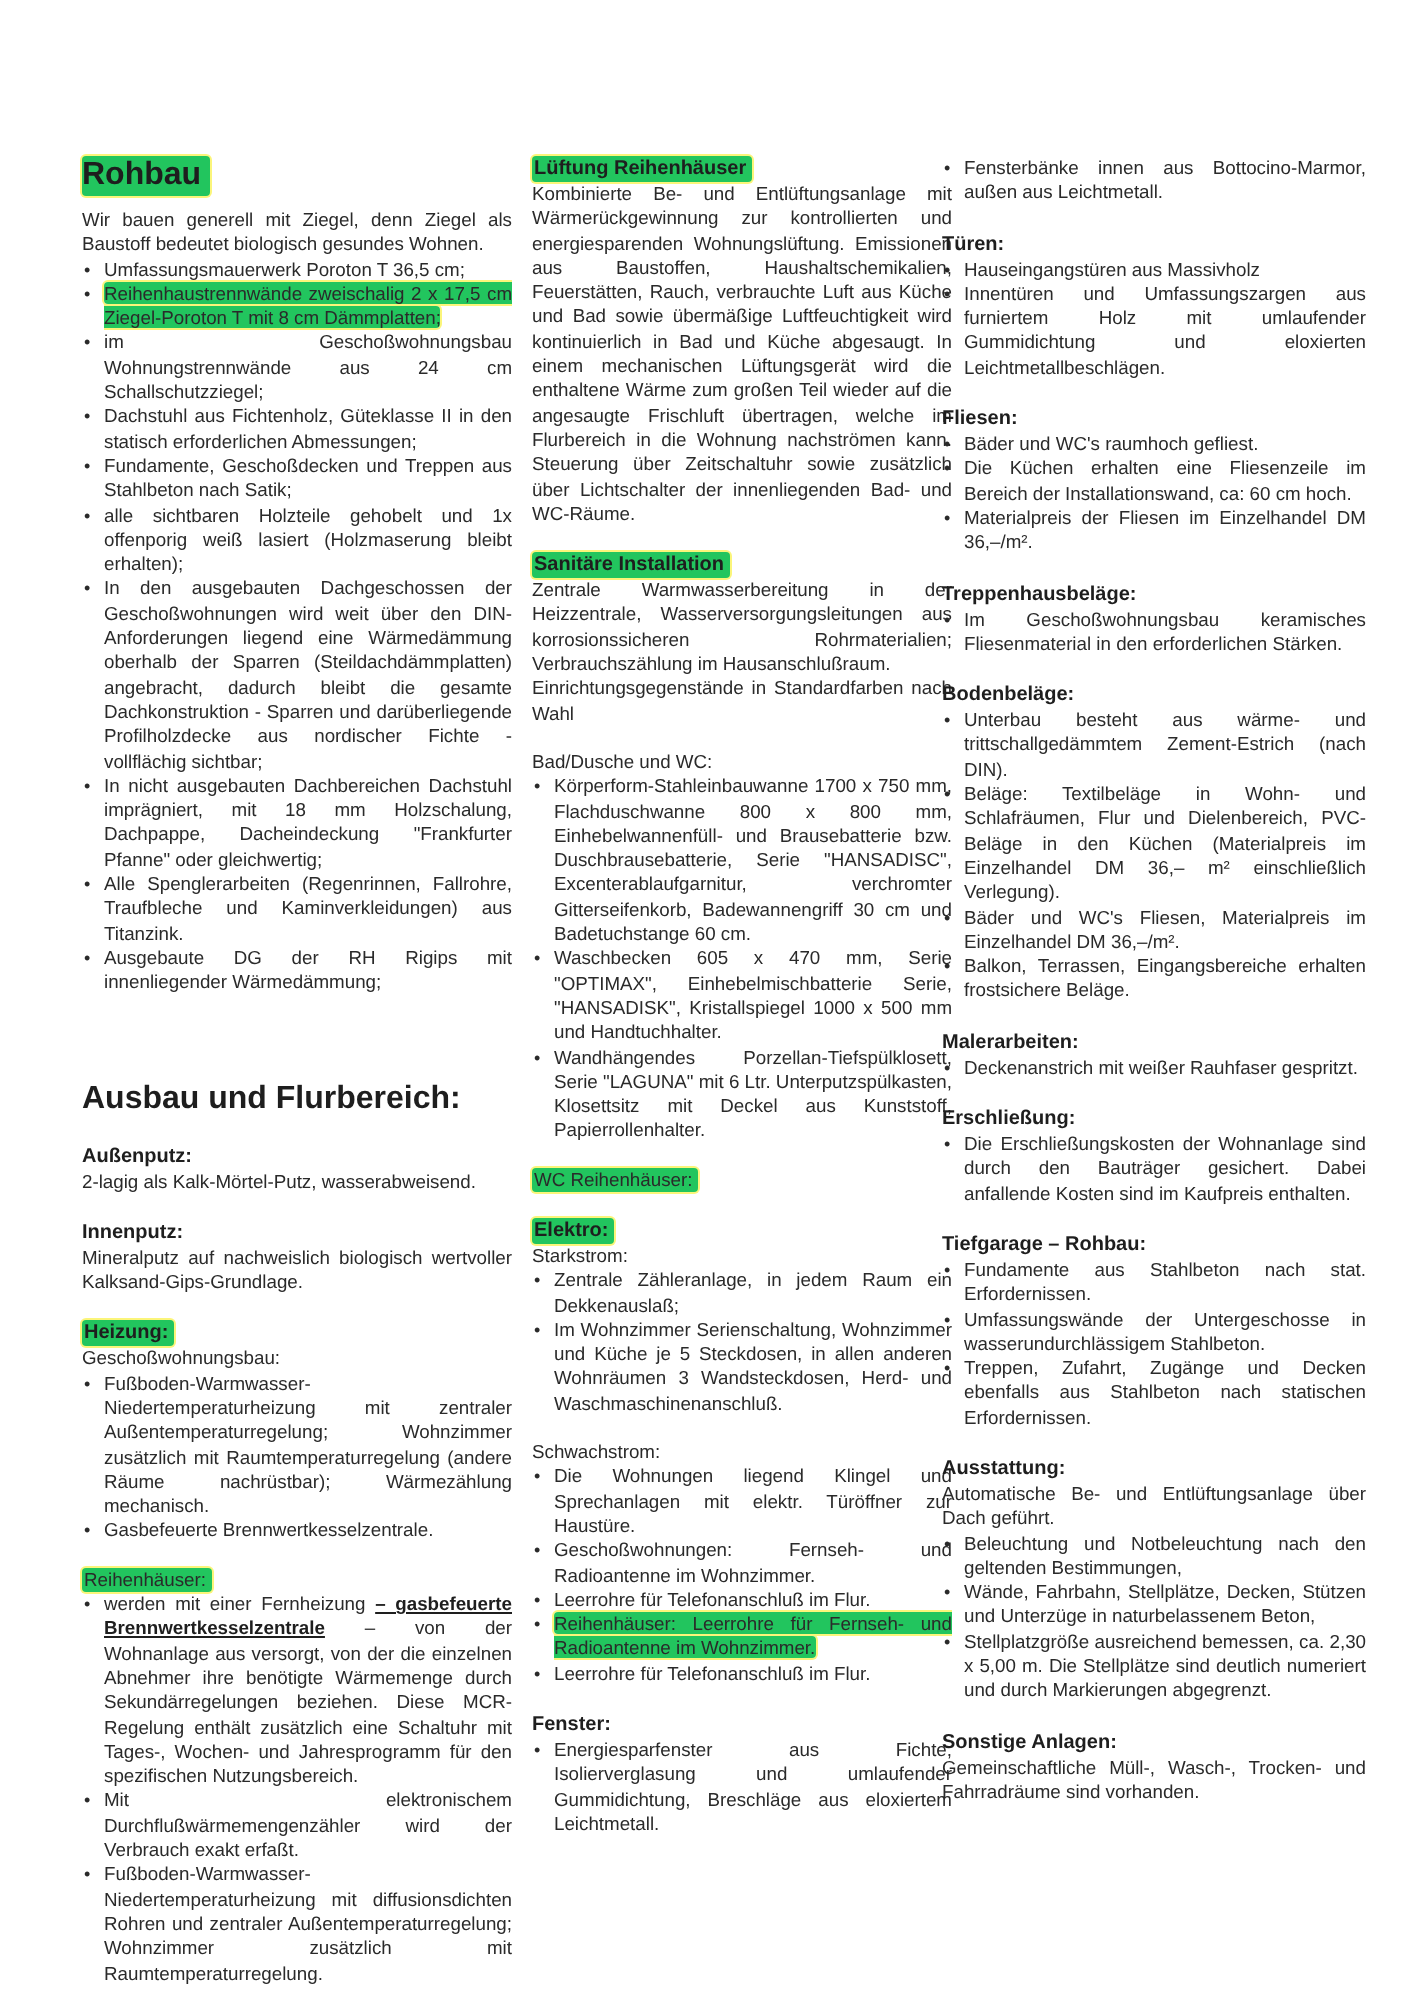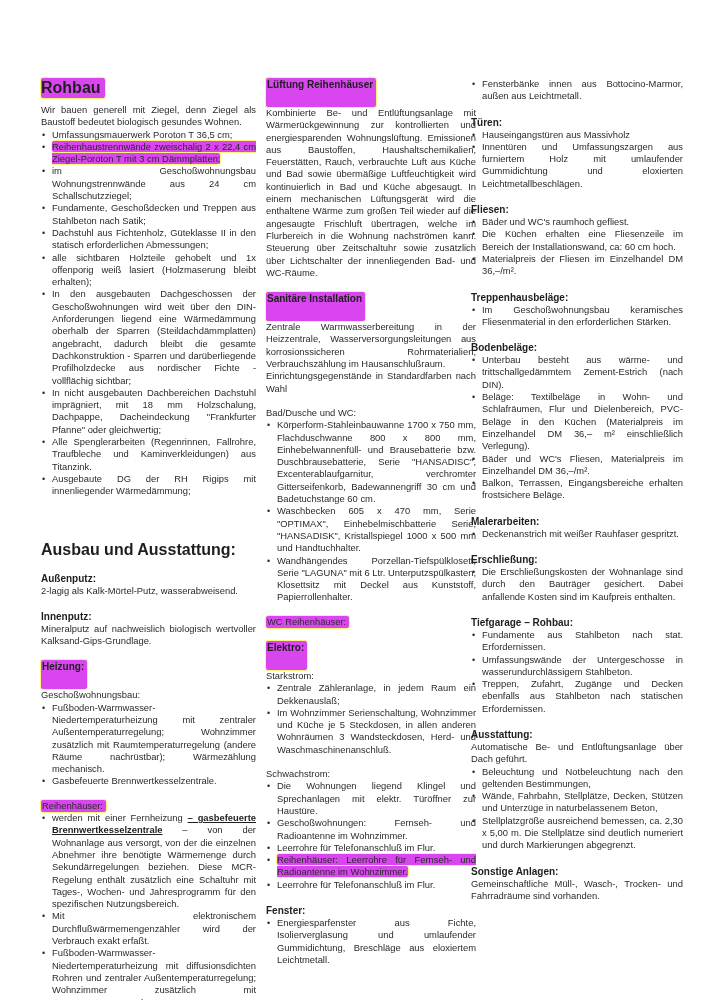--- a/index.html
+++ b/index.html
@@ -10,34 +10,34 @@
     font-size: 9.4px;
     line-height: 12.3px;
     position: relative;
     overflow: hidden;
   }
   .col { position: absolute; top: 78px; }
   .col-1 { left: 41px; width: 215px; }
   .col-2 { left: 266px; width: 210px; }
   .col-3 { left: 471px; width: 212px; }
 
-  .hl { background: #d946ef; box-shadow: 0 0 0 1px #fbf57a; border-radius: 2px; }
+  .hl { background: #22c55e; box-shadow: 0 0 0 1px #fbf57a; border-radius: 2px; }
 
   h1.big {
     font-size: 16px; font-weight: bold; line-height: 20px; color: #1e1e1e;
     display: inline-block; padding: 0 4px 0 0; margin-bottom: 6px;
   }
   h1.section {
     font-size: 16px; font-weight: bold; line-height: 20px; color: #1e1e1e;
     margin: 42px 0 12px 0;
   }
   h2 {
     font-size: 10px; font-weight: bold; line-height: 13px; color: #1e1e1e;
   }
-  h2.hl { display: inline-block; padding: 0 3px 16px 1px; }
+  h2.hl { display: inline-block; padding: 0 3px 0 1px; }
   .sub { display: inline-block; }
   .sub.hl { padding: 0 3px 0 1px; text-align: right; }
 
   p { text-align: justify; }
   ul { list-style: none; }
   li {
     position: relative; padding-left: 11px; text-align: justify;
   }
   li::before {
     content: "\2022"; position: absolute; left: 1px; top: 0; font-size: 9px;
@@ -48,33 +48,33 @@
 </style>
 </head>
 <body>
 
 <div class="col col-1">
   <div class="block">
     <h1 class="big hl">Rohbau</h1>
     <p>Wir bauen generell mit Ziegel, denn Ziegel als Baustoff bedeutet biologisch gesundes Wohnen.</p>
     <ul>
       <li>Umfassungsmauerwerk Poroton T 36,5 cm;</li>
-      <li><span class="hl">Reihenhaustrennwände zweischalig 2 x 22,4 cm Ziegel-Poroton T mit 3 cm Dämmplatten;</span></li>
+      <li><span class="hl">Reihenhaustrennwände zweischalig 2 x 17,5 cm Ziegel-Poroton T mit 8 cm Dämmplatten;</span></li>
       <li>im Geschoßwohnungsbau Wohnungstrennwände aus 24 cm Schallschutzziegel;</li>
+      <li>Dachstuhl aus Fichtenholz, Güteklasse II in den statisch erforderlichen Abmessungen;</li>
       <li>Fundamente, Geschoßdecken und Treppen aus Stahlbeton nach Satik;</li>
-      <li>Dachstuhl aus Fichtenholz, Güteklasse II in den statisch erforderlichen Abmessungen;</li>
       <li>alle sichtbaren Holzteile gehobelt und 1x offenporig weiß lasiert (Holzmaserung bleibt erhalten);</li>
       <li>In den ausgebauten Dachgeschossen der Geschoßwohnungen wird weit über den DIN-Anforderungen liegend eine Wärmedämmung oberhalb der Sparren (Steildachdämmplatten) angebracht, dadurch bleibt die gesamte Dachkonstruktion - Sparren und darüberliegende Profilholzdecke aus nordischer Fichte - vollflächig sichtbar;</li>
       <li>In nicht ausgebauten Dachbereichen Dachstuhl imprägniert, mit 18 mm Holzschalung, Dachpappe, Dacheindeckung "Frankfurter Pfanne" oder gleichwertig;</li>
       <li>Alle Spenglerarbeiten (Regenrinnen, Fallrohre, Traufbleche und Kaminverkleidungen) aus Titanzink.</li>
       <li>Ausgebaute DG der RH Rigips mit innenliegender Wärmedämmung;</li>
     </ul>
   </div>
 
-  <h1 class="section">Ausbau und Ausstattung:</h1>
+  <h1 class="section">Ausbau und Flurbereich:</h1>
 
   <div class="block">
     <h2>Außenputz:</h2>
     <p>2-lagig als Kalk-Mörtel-Putz, wasserabweisend.</p>
   </div>
 
   <div class="block">
     <h2>Innenputz:</h2>
     <p>Mineralputz auf nachweislich biologisch wertvoller Kalksand-Gips-Grundlage.</p>
   </div>

